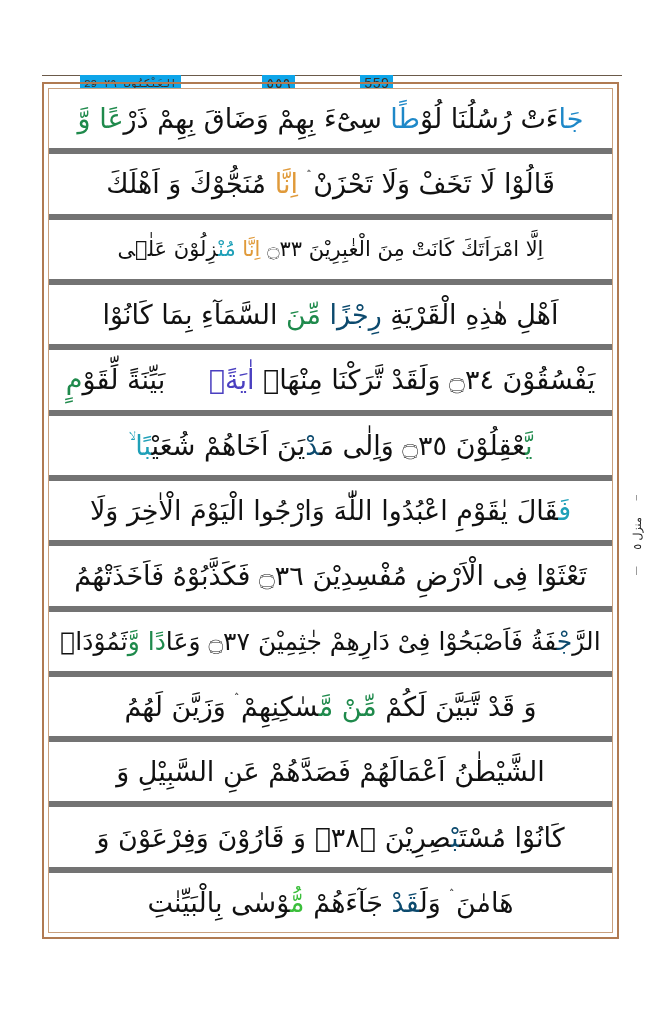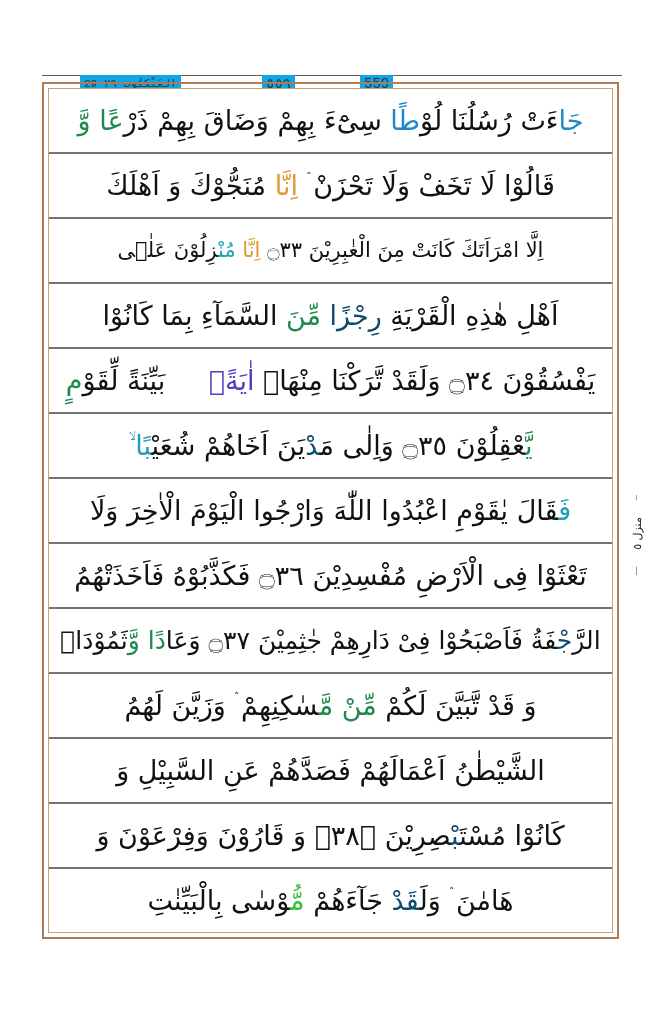--- a/index.html
+++ b/index.html
@@ -7,21 +7,21 @@
   .header{position:absolute;left:42px;top:66px;width:580px;height:18px;}
   .header .rule{position:absolute;left:0;right:0;top:9px;height:1px;background:#6b5a4a;}
   .header .seg{position:absolute;top:9px;background:#0ea5e9;padding:0 4px;font-size:11px;line-height:18px;color:#3a2e24;white-space:nowrap;font-family:Liberation Mono, monospace;}
   .header .left{left:38px;}
   .header .center{left:220px;font-size:14px;}
   .header .center2{left:302px;font-size:14px;margin-left:16px;}
   .header .right{right:30px;margin-top:44px;}
   .frame-outer{position:absolute;left:42px;top:82px;width:577px;height:857px;border:2px solid #b07a52;box-sizing:border-box;}
   .frame-inner{position:absolute;left:48px;top:88px;width:565px;height:845px;border:1.5px solid #c9a07e;box-sizing:border-box;background:#fff;}
   .rows{position:absolute;left:0;top:0;right:0;bottom:0;display:flex;flex-direction:column;}
-  .row{flex:1;border-bottom:2px solid #737373;display:flex;align-items:center;justify-content:center;direction:rtl;padding:0 8px;box-sizing:border-box;overflow:hidden;}
+  .row{flex:1;border-bottom:6px solid #737373;display:flex;align-items:center;justify-content:center;direction:rtl;padding:0 8px;box-sizing:border-box;overflow:hidden;}
   .row:last-child{border-bottom:none;}
   .line{font-family:"DejaVu Sans",sans-serif;font-size:27px;color:#111;white-space:nowrap;letter-spacing:0;line-height:1;}
   .c-blue{color:#1e88c8;}
   .c-green{color:#1f8a4c;}
   .c-orange{color:#e09a3a;}
   .c-red{color:#0c4a6e;}
   .c-teal{color:#1fa0b8;}
   .c-purple{color:#4a3fc0;margin-left:35px;}
   .c-lime{color:#3bbf3b;}
   .manzil{position:absolute;left:628px;top:495px;width:18px;height:80px;}

